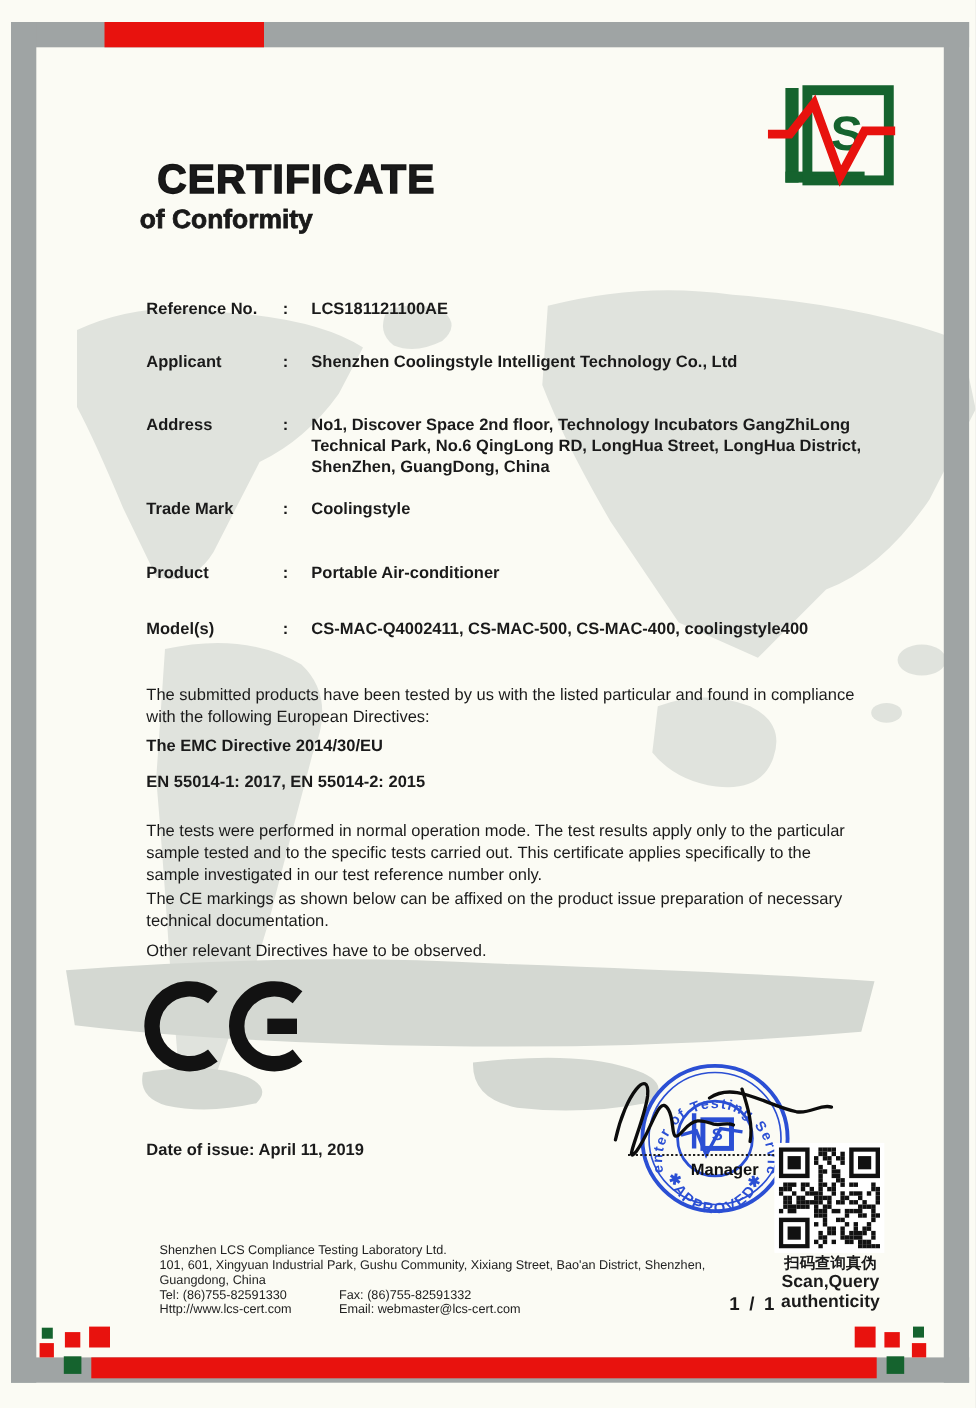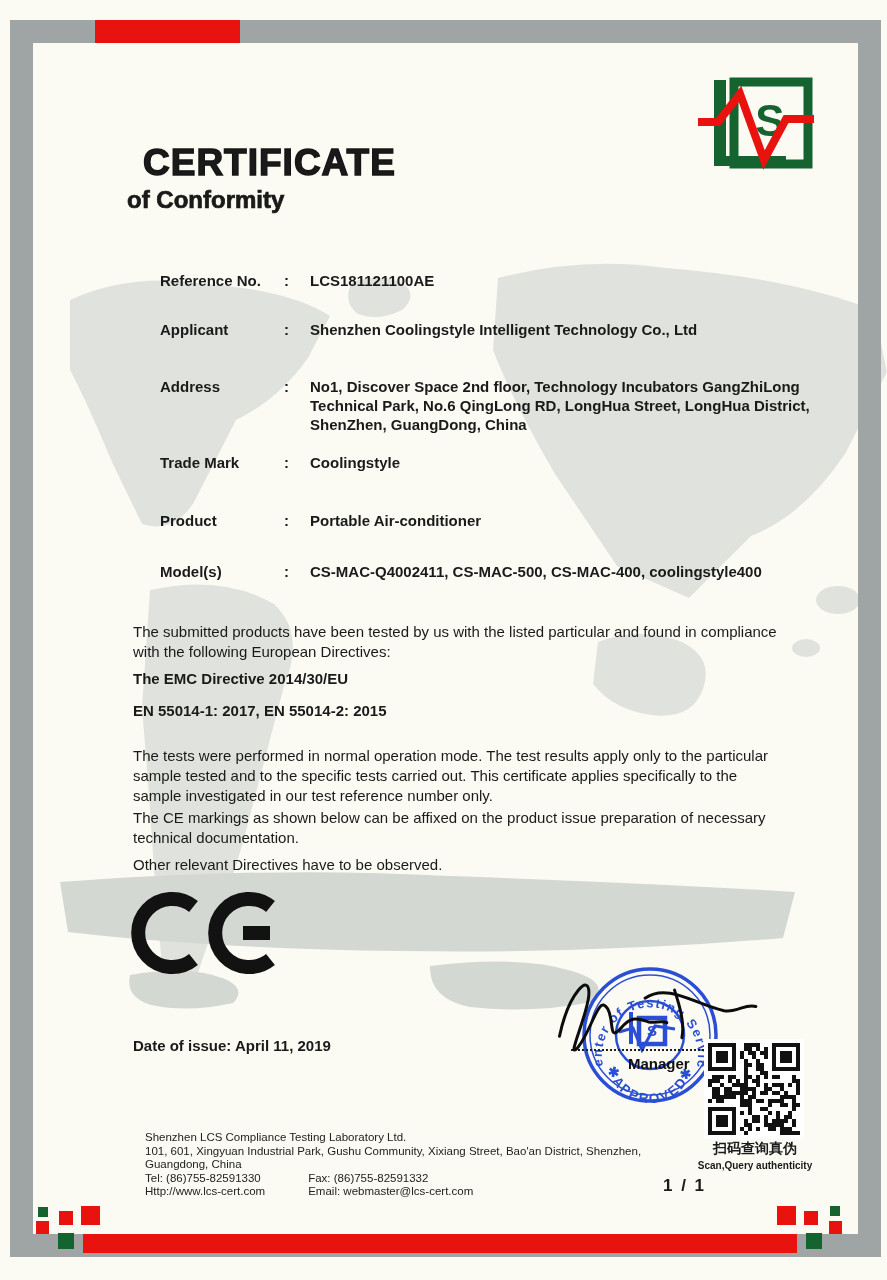--- a/index.html
+++ b/index.html
@@ -10,40 +10,40 @@
   .fr{position:absolute;background:#9fa4a4;}
   .fr-red{position:absolute;background:#e8120e;}
   .sq{position:absolute;}
   .sq.red{background:#e8120e;}
   .sq.green{background:#15632e;}
   
   .title1{position:absolute;left:143px;top:142px;font-size:37px;font-weight:bold;
           letter-spacing:1px;-webkit-text-stroke:1.4px #151515;}
   .title2{position:absolute;left:127px;top:186px;font-size:24px;font-weight:bold;
           -webkit-text-stroke:0.7px #151515;}
-  .frow{position:absolute;left:133px;width:660px;font-size:15px;font-weight:bold;line-height:19px;margin-left:27px;}
+  .frow{position:absolute;left:133px;width:660px;font-size:15px;font-weight:bold;line-height:19px;}
   .frow .lbl{display:inline-block;width:124px;vertical-align:top;}
   .frow .col{display:inline-block;width:26px;vertical-align:top;}
   .frow .val{display:inline-block;width:500px;vertical-align:top;}
   .para{position:absolute;left:133px;width:648px;font-size:15px;line-height:20px;}
   .para.bold{font-weight:bold;}
   .date-line{position:absolute;left:133px;top:1037px;font-size:15px;font-weight:bold;}
   
   .foot{position:absolute;left:145px;top:1131px;font-size:11.5px;line-height:13.5px;color:#222;}
   .foot .cols span{display:inline-block;}
   .foot .c1{width:160px;}
   .pagenum{position:absolute;left:663px;top:1176px;font-size:17px;font-weight:bold;letter-spacing:2px;}
   
   .manager{position:absolute;left:604px;top:1055px;font-size:15px;font-weight:bold;color:#101010;margin-left:24px;}
   .dotline{position:absolute;left:571px;top:1049px;width:168px;border-top:2.5px dotted #1d1d1d;}
   .qrbox{position:absolute;left:704px;top:1039px;width:100px;height:100px;background:#fff;
          display:flex;align-items:center;justify-content:center;}
   .qrcap{position:absolute;left:680px;top:1139px;width:150px;text-align:center;
          font-size:14px;font-weight:bold;line-height:18px;}
-  .qrcap .en{font-size:10px;}
+  .qrcap .en{font-size:16px;}
   svg text{font-family:"Liberation Sans", sans-serif;}
 </style>
 </head>
 <body>
 
 <div class="page">
 
   <svg class="abs" style="left:0;top:0;" width="887" height="1280" viewBox="0 0 887 1280">
     <g fill="#e0e3dd" stroke="none">
       <path d="M70,300 q60,-28 135,-16 q85,6 125,32 l-22,42 q-30,42 -72,62 l-42,82 q-20,32 -52,22 l-30,-62 q-26,-62 -42,-92 z"></path>

